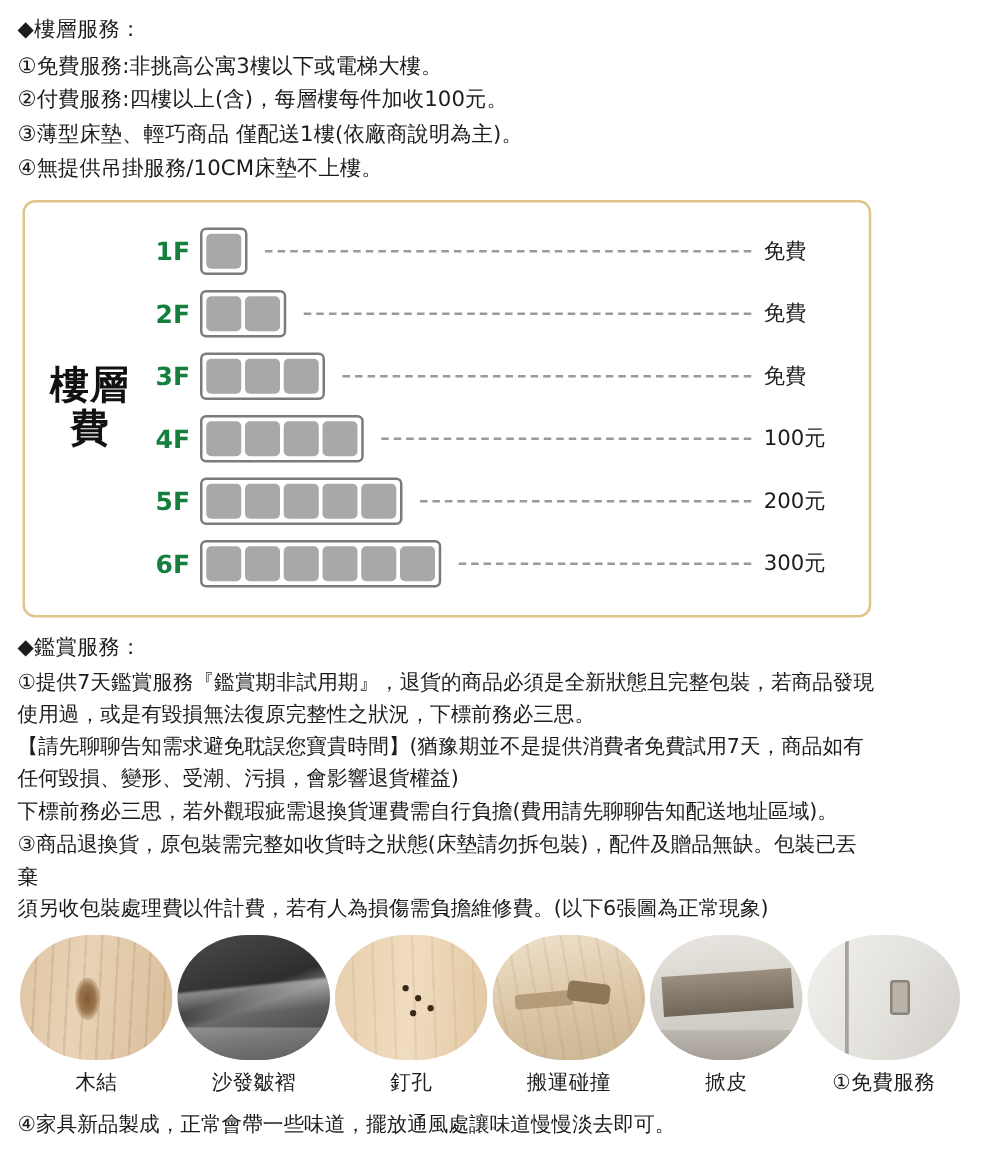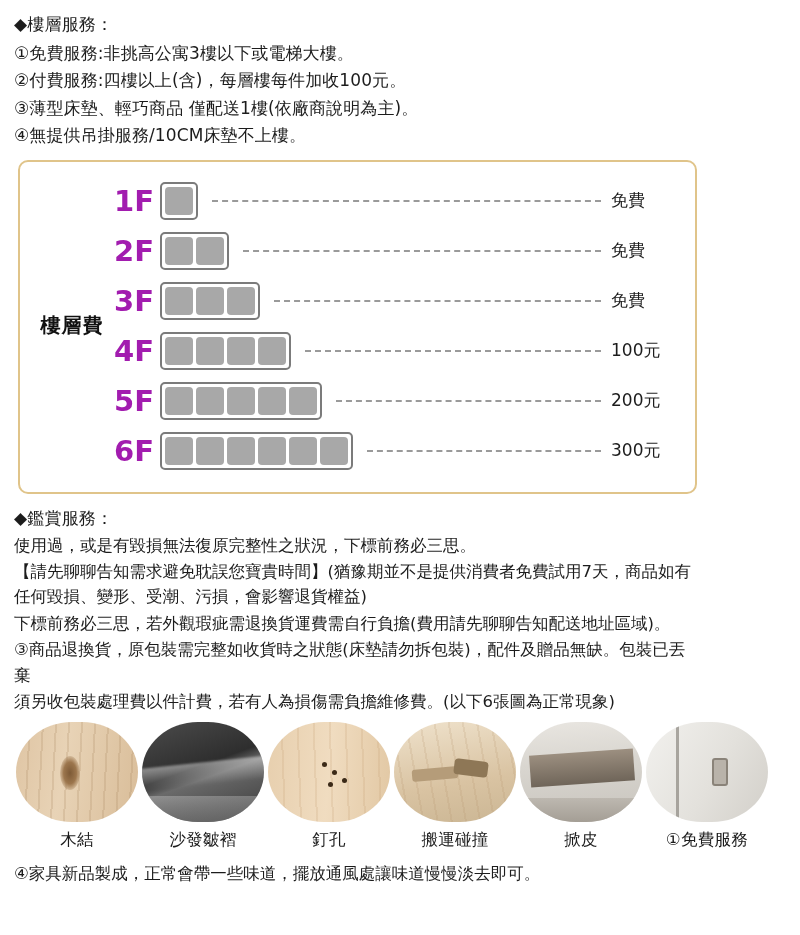--- a/index.html
+++ b/index.html
@@ -42,41 +42,41 @@
     border-radius: 10px;
     margin: 10px 4px 12px 4px;
     padding: 14px 10px 16px 10px;
     display: flex;
     align-items: center;
     background: #fff;
   }
   .floor-title {
     flex: 0 0 84px;
     text-align: center;
-    font-size: 20px;
+    font-size: 31px;
     font-weight: bold;
     line-height: 1.12;
     letter-spacing: 1px;
     color: #111;
   }
   .floor-rows {
     flex: 1 1 auto;
   }
   .floor-row {
     display: flex;
     align-items: center;
     height: 50px;
   }
   .floor-label {
     width: 46px;
-    font-size: 29px;
+    font-size: 20px;
     font-weight: bold;
     text-align: right;
     padding-right: 8px;
-    color: #a21caf;
+    color: #15803d;
   }
   .blocks {
     display: flex;
     align-items: center;
     border: 2px solid #7b7b7b;
     border-radius: 5px;
     padding: 3px;
     background: #fff;
     gap: 3px;
   }
@@ -341,20 +341,21 @@
         <div class="dashline"></div>
         <div class="fee">300元</div>
       </div>
 
     </div>
   </div>
 
   <div class="sec-head">◆鑑賞服務：</div>
 
   <div class="para-block">
+    <div class="para">①提供7天鑑賞服務『鑑賞期非試用期』，退貨的商品必須是全新狀態且完整包裝，若商品發現</div>
     <div class="para">使用過，或是有毀損無法復原完整性之狀況，下標前務必三思。</div>
     <div class="para">【請先聊聊告知需求避免耽誤您寶貴時間】(猶豫期並不是提供消費者免費試用7天，商品如有</div>
     <div class="para">任何毀損、變形、受潮、污損，會影響退貨權益)</div>
   </div>
   <div class="para-block">
     <div class="para">下標前務必三思，若外觀瑕疵需退換貨運費需自行負擔(費用請先聊聊告知配送地址區域)。</div>
   </div>
   <div class="para-block">
     <div class="para">③商品退換貨，原包裝需完整如收貨時之狀態(床墊請勿拆包裝)，配件及贈品無缺。包裝已丟棄</div>
     <div class="para">須另收包裝處理費以件計費，若有人為損傷需負擔維修費。(以下6張圖為正常現象)</div>

